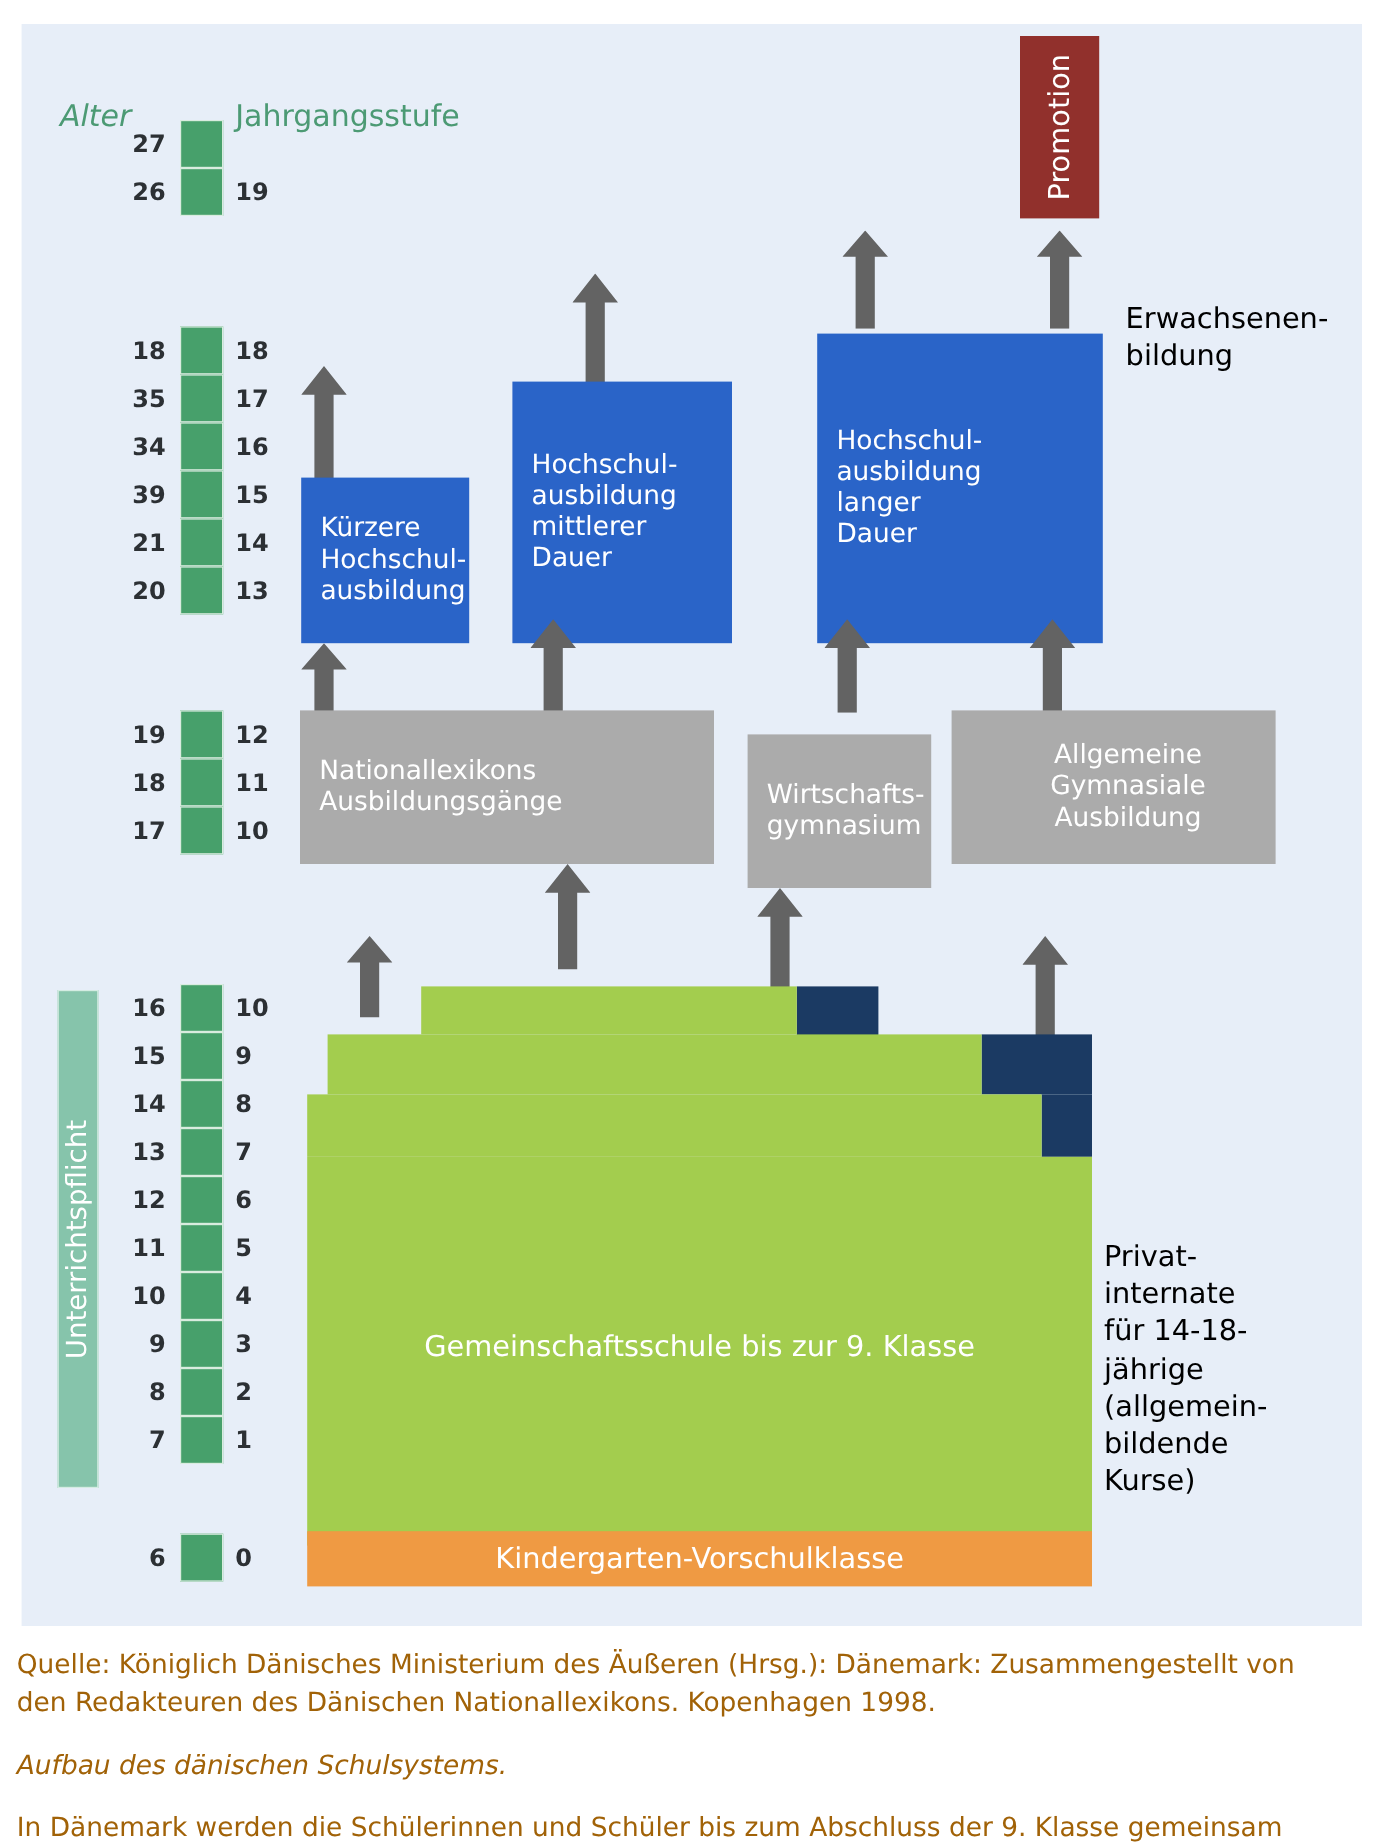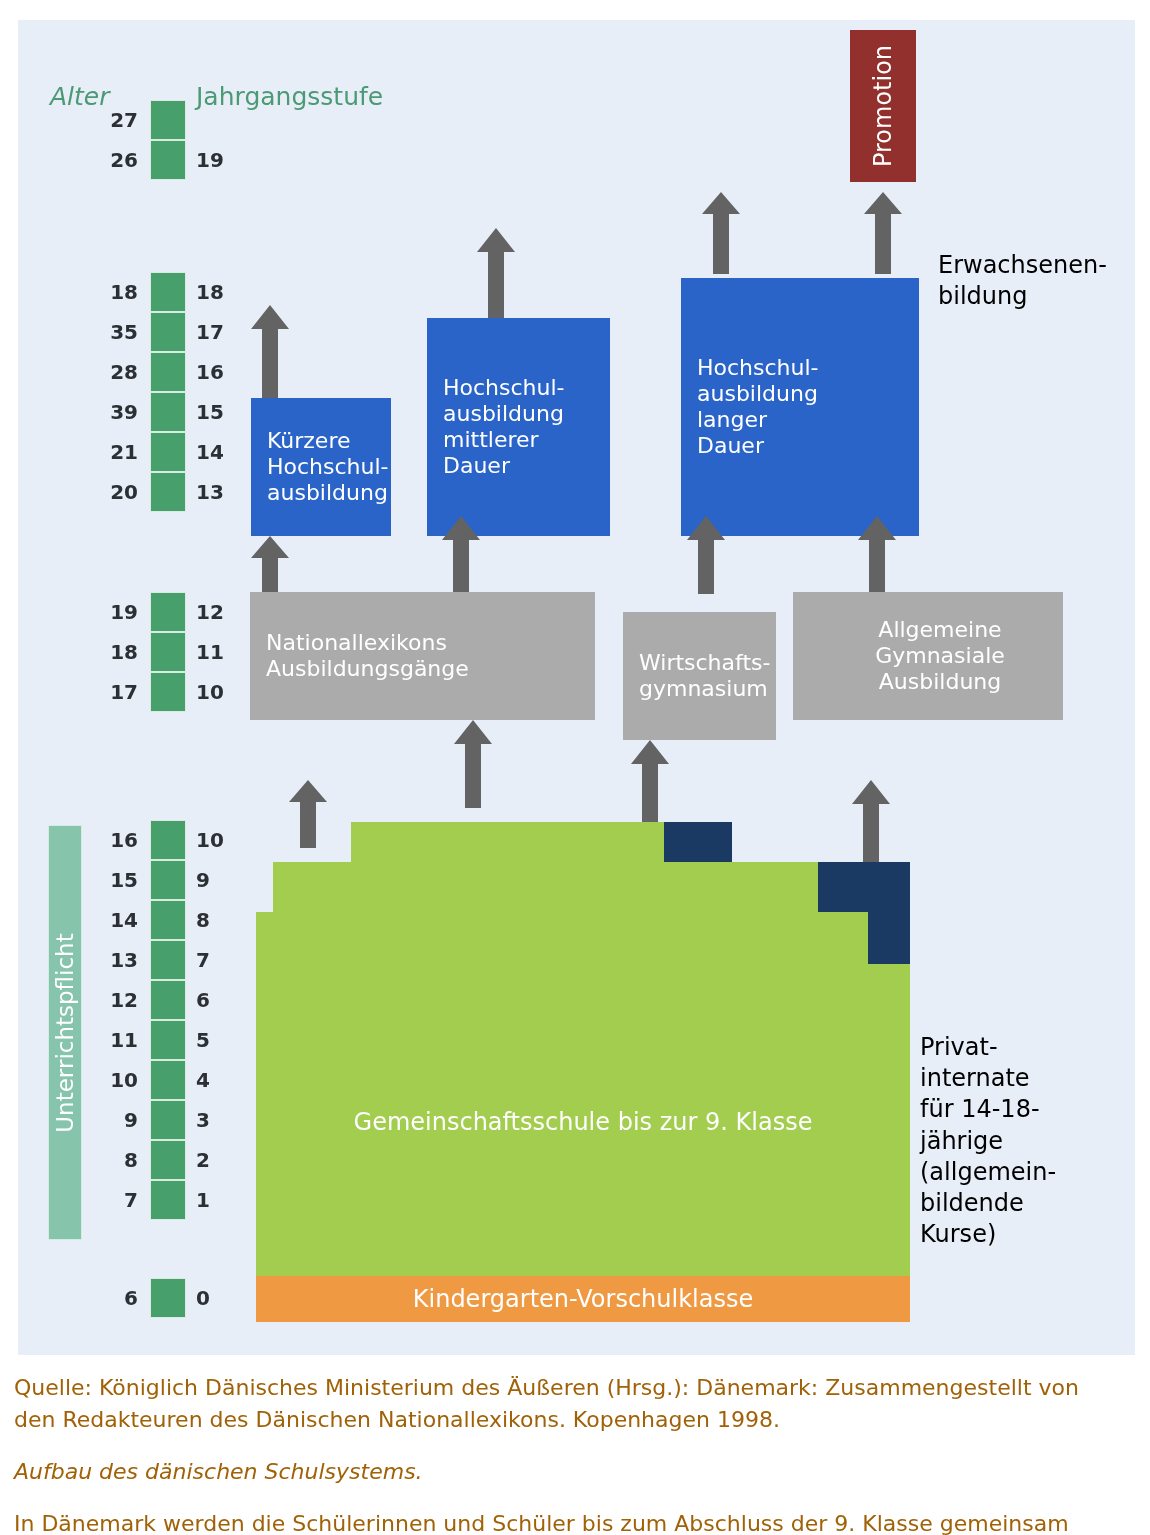--- a/index.html
+++ b/index.html
@@ -144,21 +144,21 @@
     <div class="lad-cell" style="top:252px;"></div>
     <div class="lad-cell" style="top:292px;"></div>
     <div class="lad-cell" style="top:332px;"></div>
     <div class="lad-cell" style="top:372px;"></div>
     <div class="lad-cell" style="top:412px;"></div>
     <div class="lad-cell" style="top:452px;"></div>
     <div class="lad-age" style="top:252px;">18</div>
     <div class="lad-grade" style="top:252px;">18</div>
     <div class="lad-age" style="top:292px;">35</div>
     <div class="lad-grade" style="top:292px;">17</div>
-    <div class="lad-age" style="top:332px;">28</div>
+    <div class="lad-age" style="top:332px;">34</div>
     <div class="lad-grade" style="top:332px;">16</div>
     <div class="lad-age" style="top:372px;">39</div>
     <div class="lad-grade" style="top:372px;">15</div>
     <div class="lad-age" style="top:412px;">21</div>
     <div class="lad-grade" style="top:412px;">14</div>
     <div class="lad-age" style="top:452px;">20</div>
     <div class="lad-grade" style="top:452px;">13</div>
 
     <div class="lad-cell" style="top:572px;"></div>
     <div class="lad-cell" style="top:612px;"></div>

